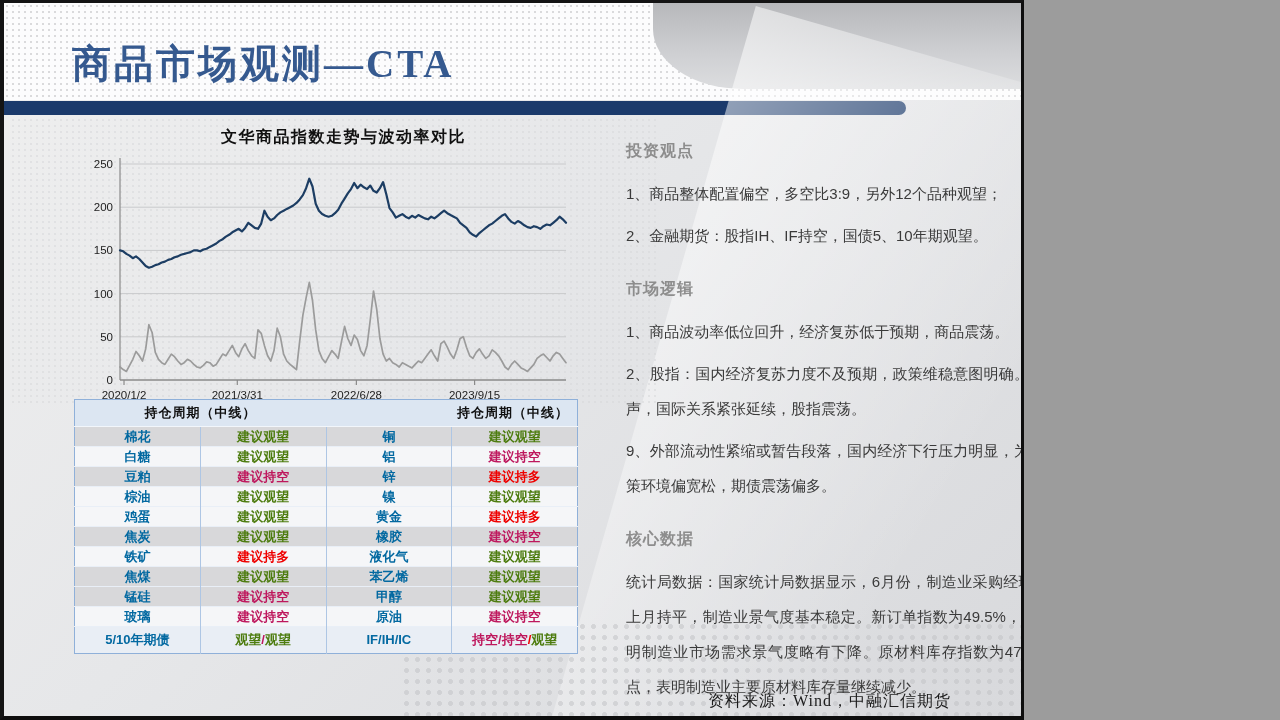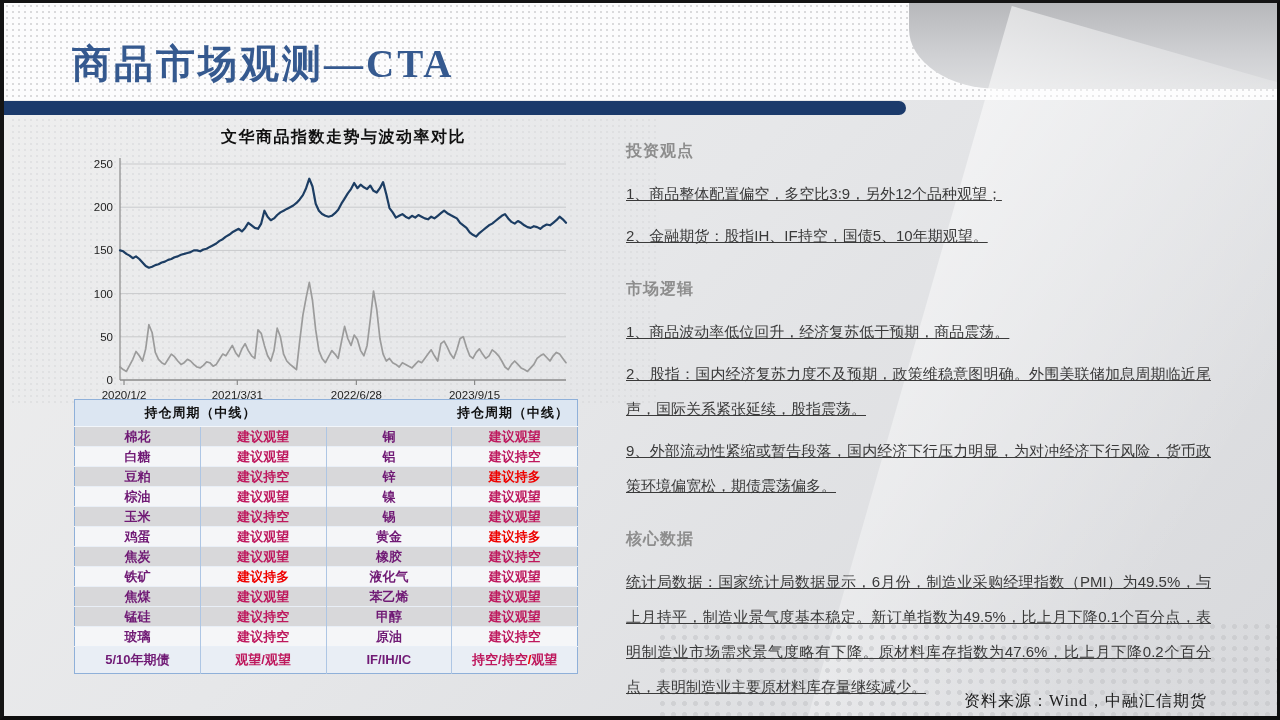--- a/index.html
+++ b/index.html
@@ -1,17 +1,17 @@
 <!DOCTYPE html>
 <html><head>
 <meta charset="utf-8">
 <style>
   html,body{margin:0;padding:0;background:#9c9c9c;}
   .slide{
-    position:relative;width:1280px;height:720px;overflow:hidden;box-sizing:border-box;
+    position:relative;width:1024px;height:720px;overflow:hidden;box-sizing:border-box;
     background:linear-gradient(135deg,#efefef 0%,#e6e7e9 45%,#d8d9dc 100%);
     border-top:3px solid #141414;border-left:4px solid #141414;
     border-right:3px solid #0e0e0e;border-bottom:4px solid #0e0e0e;
     font-family:"Liberation Sans","DejaVu Sans",sans-serif;
   }
   
   .header-band{
     position:absolute;left:0;top:0;width:100%;height:97px;background:#fcfcfd;
     background-image:radial-gradient(circle,#dadadc 1px,transparent 1.2px);
     background-size:6px 6px;
@@ -67,29 +67,29 @@
   .pos-table th.hdr-right{text-align:right;padding-right:8px;}
   .pos-table td{
     height:19px;line-height:19px;padding:0;
     border-left:1px solid #aec6e4;border-top:1px solid #e9eff7;
   }
   .pos-table td:first-child{border-left:none;}
   .pos-table tr.odd{background:#d8d8da;}
   .pos-table tr.even{background:#f5f6f8;}
   .pos-table tr.last{background:#e9eef5;}
   .pos-table tr.last td{height:26px;line-height:26px;}
-  .pos-table td.cname{color:#701a75;}
-  .pos-table span.watch{color:#be185d;}
+  .pos-table td.cname{color:#0369a1;}
+  .pos-table span.watch{color:#4d7c0f;}
   .pos-table span.short{color:#be185d;}
   .pos-table span.long{color:#ee0000;}
   
   .commentary{position:absolute;left:622px;top:138px;width:585px;color:#3a3a3a;}
   .sec{margin:0 0 26px 0;}
   .sec-heading{margin:0 0 14px 0;font-size:16px;font-weight:bold;color:#8d8d8d;letter-spacing:1px;}
-  .sec p.body{margin:0 0 7px 0;font-size:15px;line-height:35px;text-align:justify;text-decoration:underline;}
+  .sec p.body{margin:0 0 7px 0;font-size:15px;line-height:35px;text-align:justify;}
   .source{
     position:absolute;right:70px;bottom:4px;margin:0;
     font-family:"Liberation Serif","DejaVu Serif",serif;
     font-size:16px;color:#1b1b1b;letter-spacing:1px;text-align:right;
   }
 </style>
 </head>
 <body>
 
 <div class="slide">
@@ -157,26 +157,20 @@
           <td><span class="short">建议持空</span></td>
           <td class="cname">锌</td>
           <td><span class="long">建议持多</span></td>
         </tr>
         <tr class="even">
           <td class="cname">棕油</td>
           <td><span class="watch">建议观望</span></td>
           <td class="cname">镍</td>
           <td><span class="watch">建议观望</span></td>
         </tr>
-        <tr class="odd">
-          <td class="cname">玉米</td>
-          <td><span class="short">建议持空</span></td>
-          <td class="cname">锡</td>
-          <td><span class="watch">建议观望</span></td>
-        </tr>
         <tr class="even">
           <td class="cname">鸡蛋</td>
           <td><span class="watch">建议观望</span></td>
           <td class="cname">黄金</td>
           <td><span class="long">建议持多</span></td>
         </tr>
         <tr class="odd">
           <td class="cname">焦炭</td>
           <td><span class="watch">建议观望</span></td>
           <td class="cname">橡胶</td>

